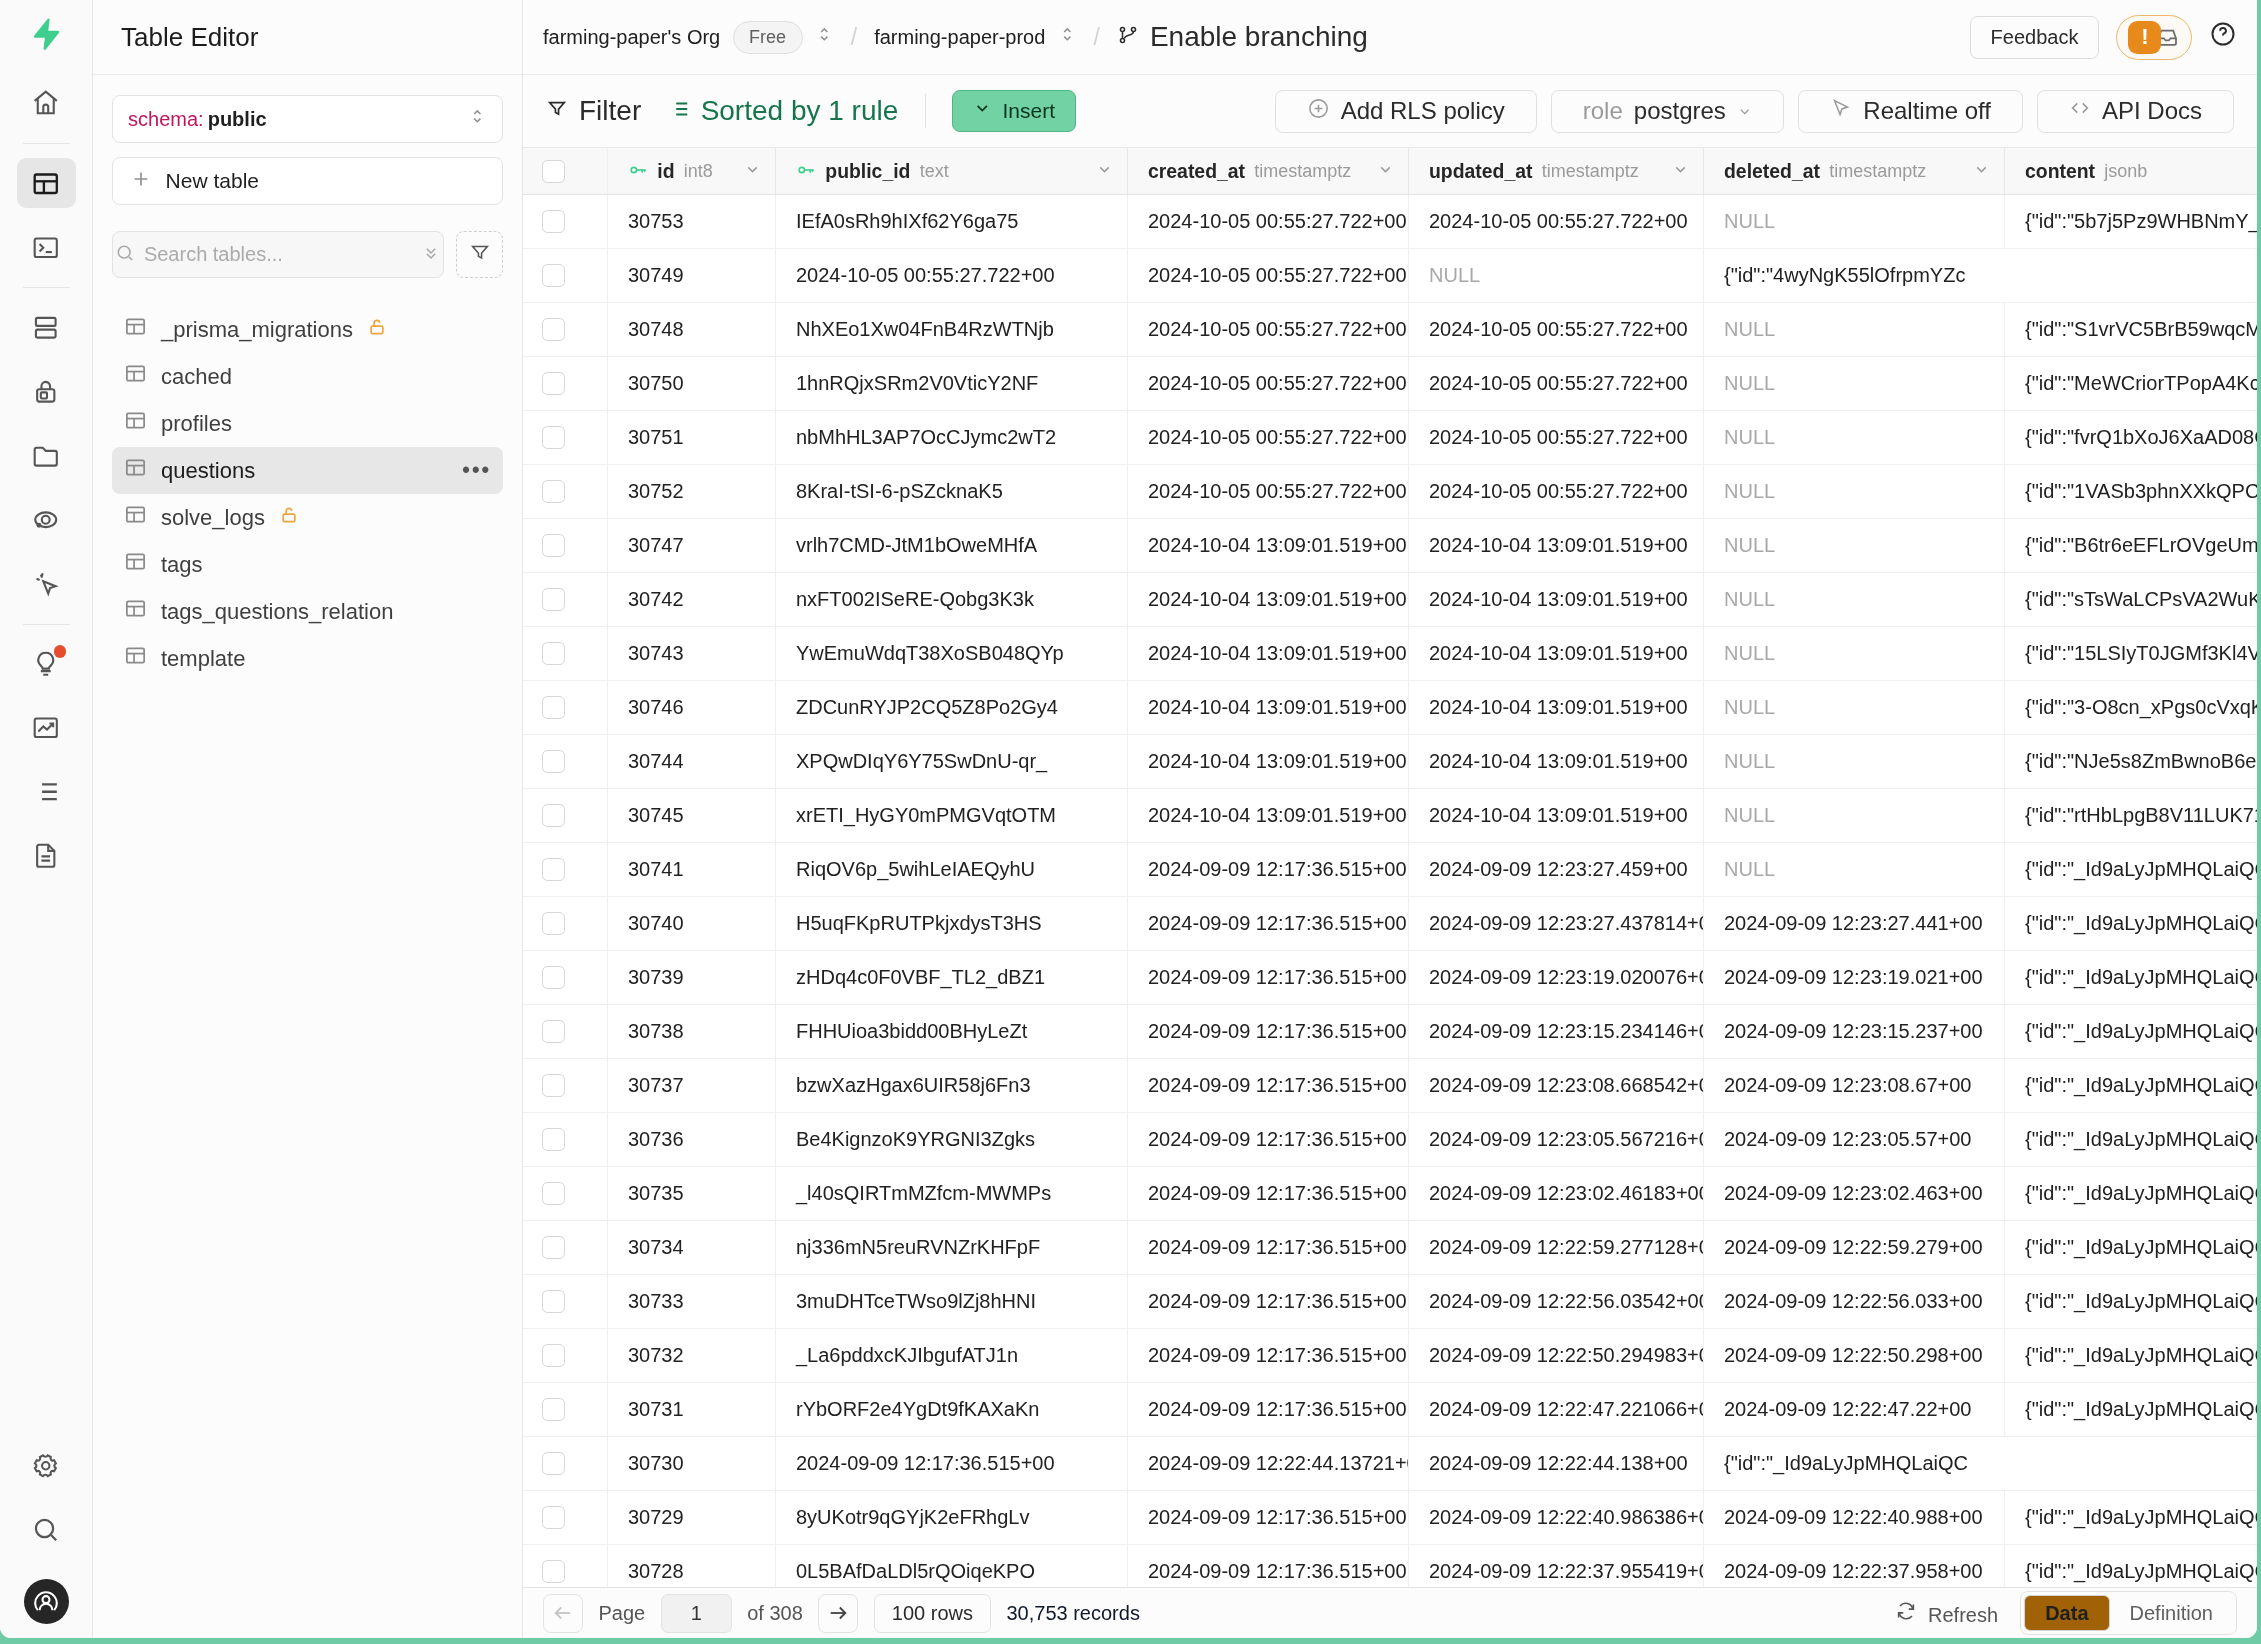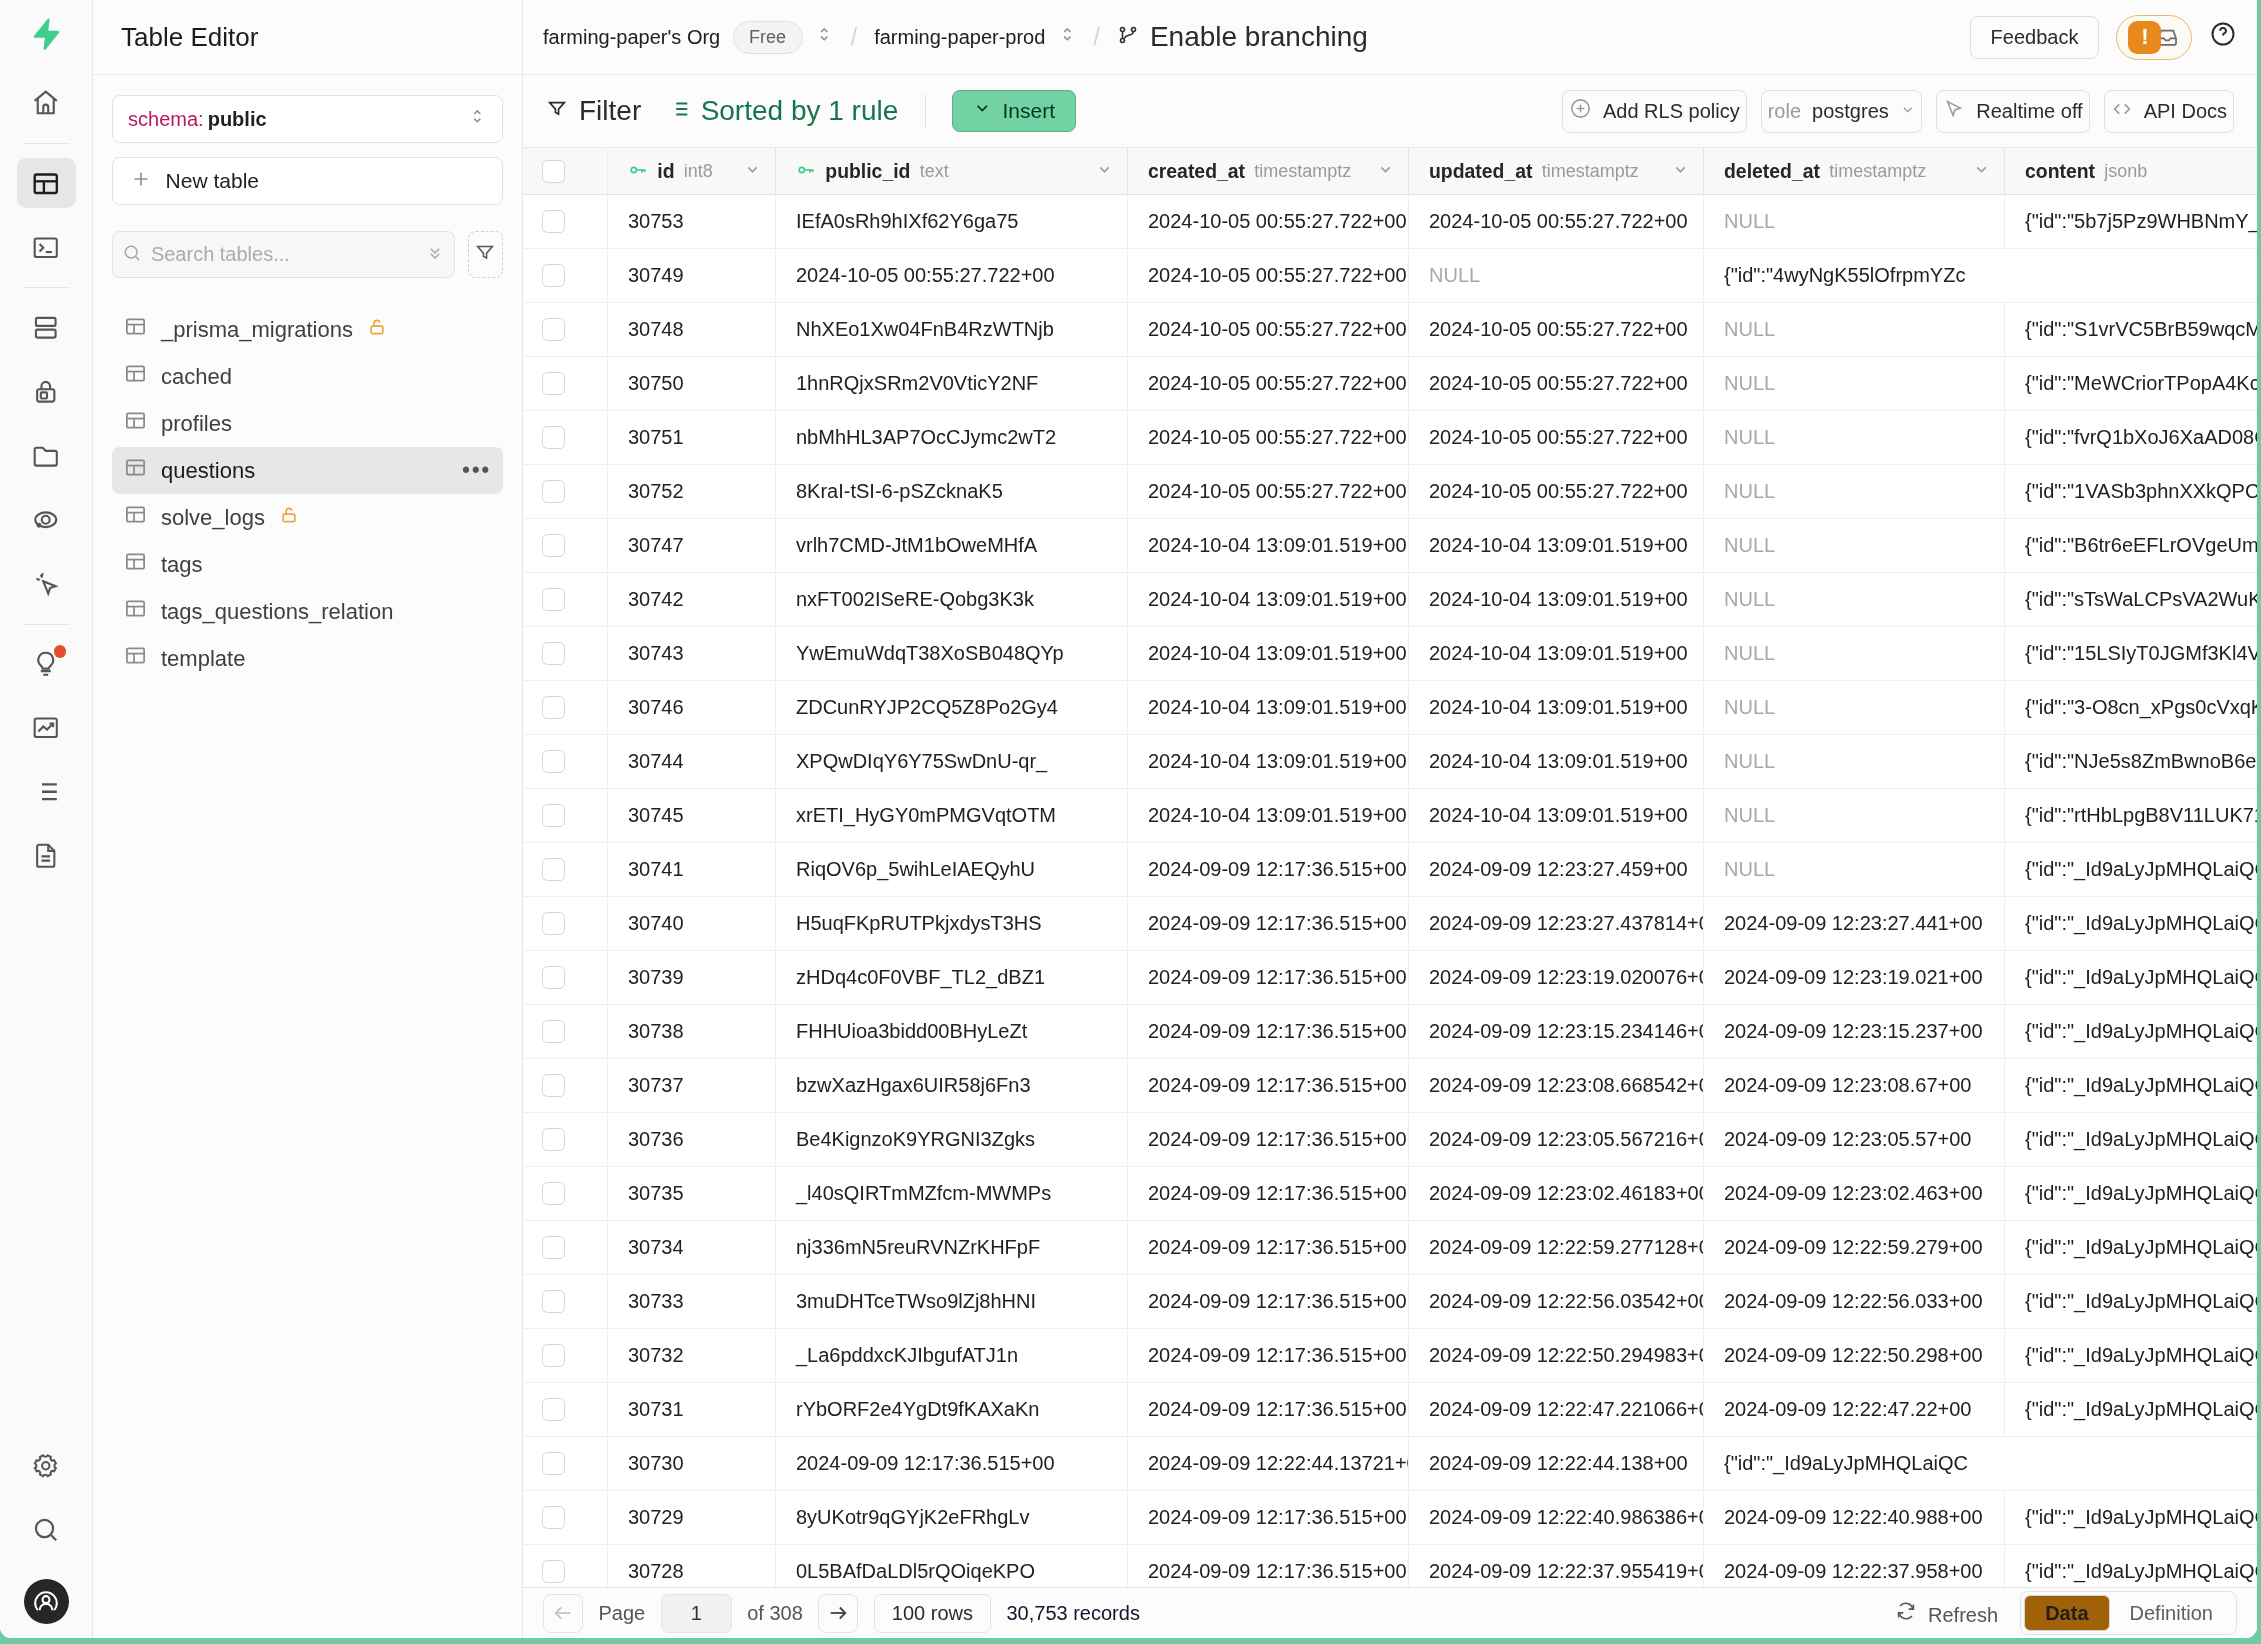--- a/index.html
+++ b/index.html
@@ -22,21 +22,21 @@
   .sidebar{width:430px;background:#fcfcfc;border-right:0.8px solid #e6e6e6;display:flex;flex-direction:column;flex-shrink:0;}
   .sb-header{height:75px;border-bottom:0.8px solid #e9e9e9;display:flex;align-items:center;padding-left:28px;font-size:26px;font-weight:500;color:#1c1c1c;flex-shrink:0;}
   .sb-body{padding:20px 18.6px;}
   .schema-select{height:48px;border:0.8px solid #e2e2e2;border-radius:7.8px;background:#fff;display:flex;align-items:center;padding:0 15.5px;font-size:20px;}
   .schema-select .pfx{color:#be185d;margin-right:4px;}
   .schema-select .val{color:#1f1f1f;font-weight:600;}
   .schema-select .updown{margin-left:auto;color:#8f8f8f;}
   .newtable-btn{margin-top:14px;width:100%;height:48px;border:0.8px solid #e2e2e2;border-radius:7.8px;background:#fff;display:flex;align-items:center;padding:0 17px;font-size:21px;color:#1f1f1f;gap:14px;}
   .newtable-btn .plus{color:#8f8f8f;}
   .search-row{margin-top:26.4px;display:flex;gap:12.4px;align-items:center;}
-  .search-box{flex:1;height:47px;border:0.8px solid #e2e2e2;border-radius:7.8px;background:#f7f7f7;display:flex;align-items:center;padding:0 9px;gap:9.3px;color:#a6a6a6;}
+  .search-box{flex:1;height:47px;border:0.8px solid #e2e2e2;border-radius:7.8px;background:#f7f7f7;display:flex;align-items:center;padding:0 2px;gap:9.3px;color:#a6a6a6;}
   .search-box input{border:none;outline:none;background:transparent;font-size:20px;color:#444;flex:1;min-width:0;font-family:inherit;}
   .search-box input::placeholder{color:#ababab;}
   .filter-sq{width:47px;height:47px;border:1.6px dashed #cfcfcf;border-radius:7.8px;background:transparent;display:flex;align-items:center;justify-content:center;color:#555;}
   .tables{list-style:none;margin-top:28px;}
   .table-item{height:47px;display:flex;align-items:center;gap:14px;padding:0 12.4px;border-radius:7.8px;font-size:22px;color:#3f3f3f;}
   .table-item .ti-icon{color:#8a8a8a;flex-shrink:0;}
   .table-item.selected{background:#e7e7e7;color:#1c1c1c;}
   .table-item .ti-lock{color:#eda53c;flex-shrink:0;}
   .table-item .ti-more{margin-left:auto;color:#555;letter-spacing:1.6px;font-size:23px;}
 
@@ -55,21 +55,21 @@
   .warn-sq{width:33px;height:33px;border-radius:9.3px;background:#e8891c;color:#fff;font-weight:700;font-size:22px;display:flex;align-items:center;justify-content:center;z-index:1;}
   .notif-btn svg{margin-left:-7.8px;color:#6b6b6b;}
   .help-btn{color:#5f5f5f;display:flex;align-items:center;}
 
   .toolbar{height:73px;border-bottom:0.8px solid #e9e9e9;background:#fcfcfc;display:flex;align-items:center;padding:0 23px;gap:26.4px;flex-shrink:0;font-size:20px;}
   .tb-plain{display:flex;align-items:flex-end;gap:11px;color:#2b2b2b;background:none;border:none;font-size:28px;font-family:inherit;}
   .tb-sort{color:#17754c;}
   .tb-vdiv{width:0.8px;height:34px;background:#e2e2e2;}
   .insert-btn{height:42px;padding:0 20px;border:0.8px solid #4fb583;border-radius:7.8px;background:#72d2a4;color:#06351f;font-size:21px;display:flex;align-items:center;gap:11px;}
   .toolbar-right{margin-left:auto;display:flex;align-items:center;gap:14px;}
-  .tb-btn{height:43px;padding:0 6px;border:0.8px solid #e0e0e0;border-radius:7.8px;background:#fcfcfc;font-size:20px;color:#2b2b2b;display:flex;align-items:center;gap:11px;font-family:inherit;}
+  .tb-btn{height:43px;padding:0 31px;border:0.8px solid #e0e0e0;border-radius:7.8px;background:#fcfcfc;font-size:24px;color:#2b2b2b;display:flex;align-items:center;gap:11px;font-family:inherit;}
   .tb-btn .dim{color:#9a9a9a;}
   .tb-btn .chev{color:#9a9a9a;}
 
   
   .grid{flex:1;display:flex;flex-direction:column;min-height:0;background:#fff;}
   .grid-header,.g-row{display:grid;grid-template-columns:85px 168px 352px 281px 295px 301px minmax(0,1fr);}
   .grid-header{height:47px;background:#f8f8f8;border-bottom:0.8px solid #e3e3e3;flex-shrink:0;}
   .gh-cell{display:flex;align-items:center;padding:0 14px 0 20px;border-right:0.8px solid #e7e7e7;gap:9.3px;min-width:0;overflow:hidden;white-space:nowrap;}
   .gh-cell .col-name{font-size:19.4px;font-weight:700;color:#262626;}
   .gh-cell .col-type{font-size:18px;color:#9a9a9a;}

